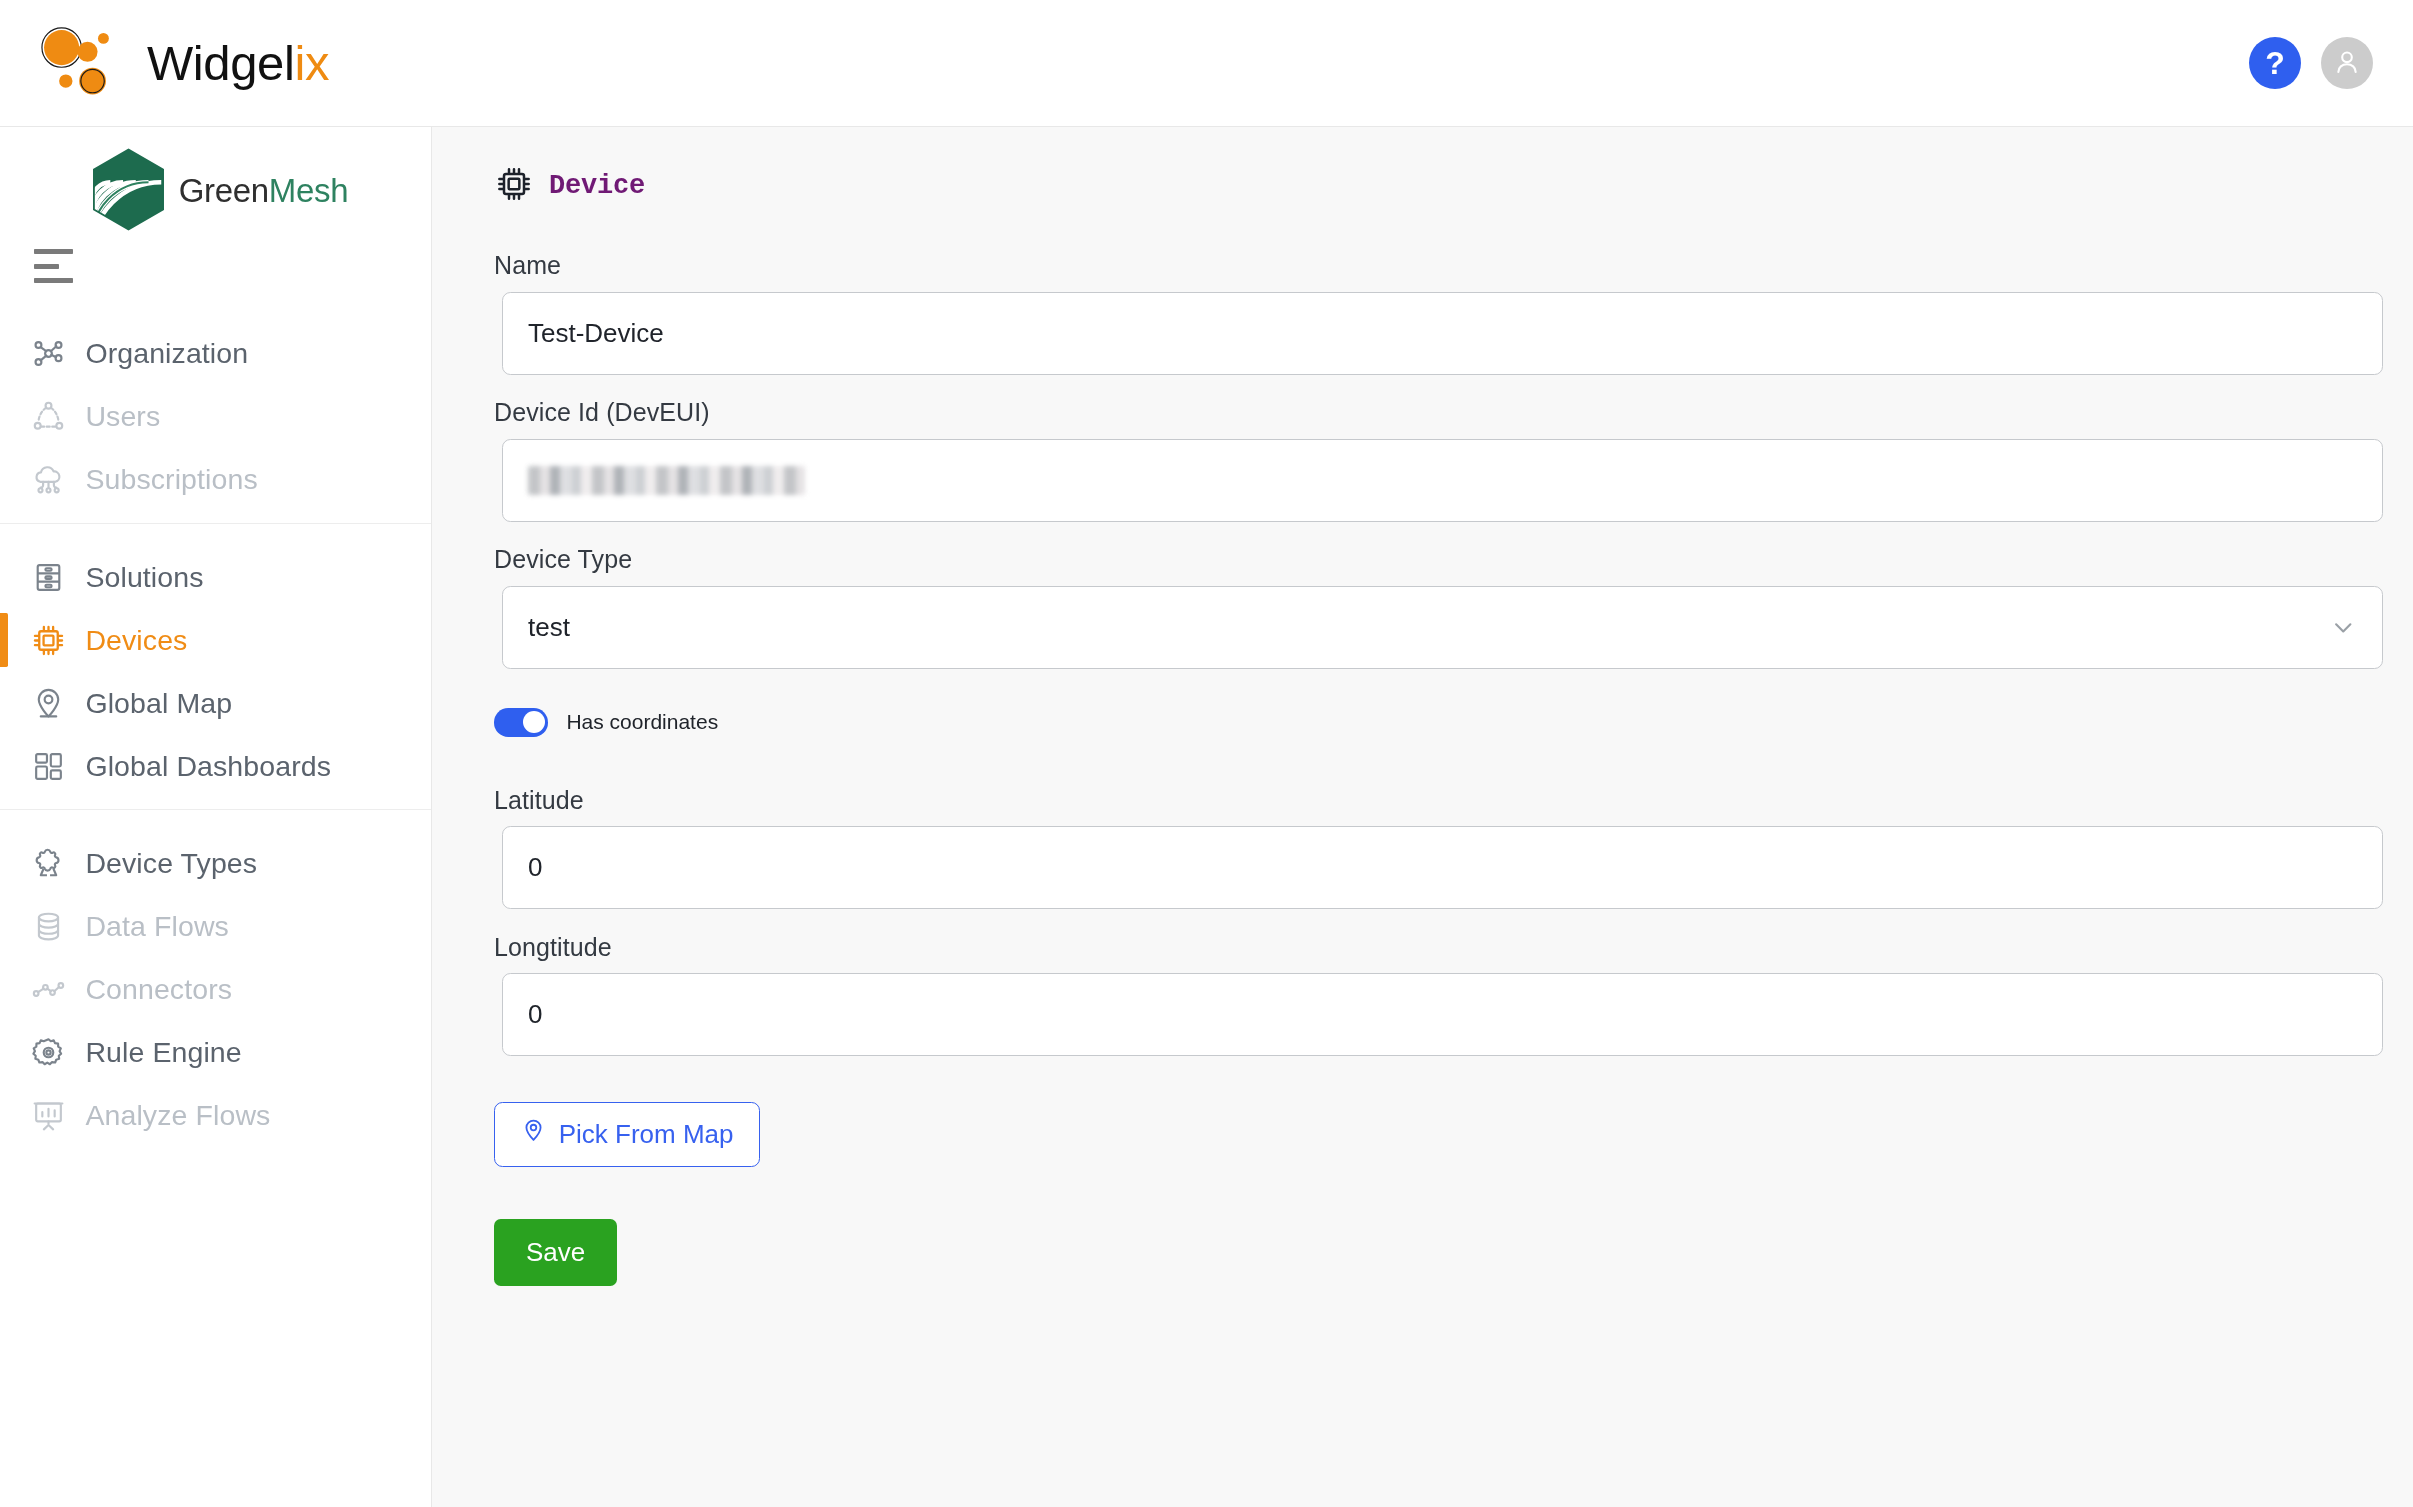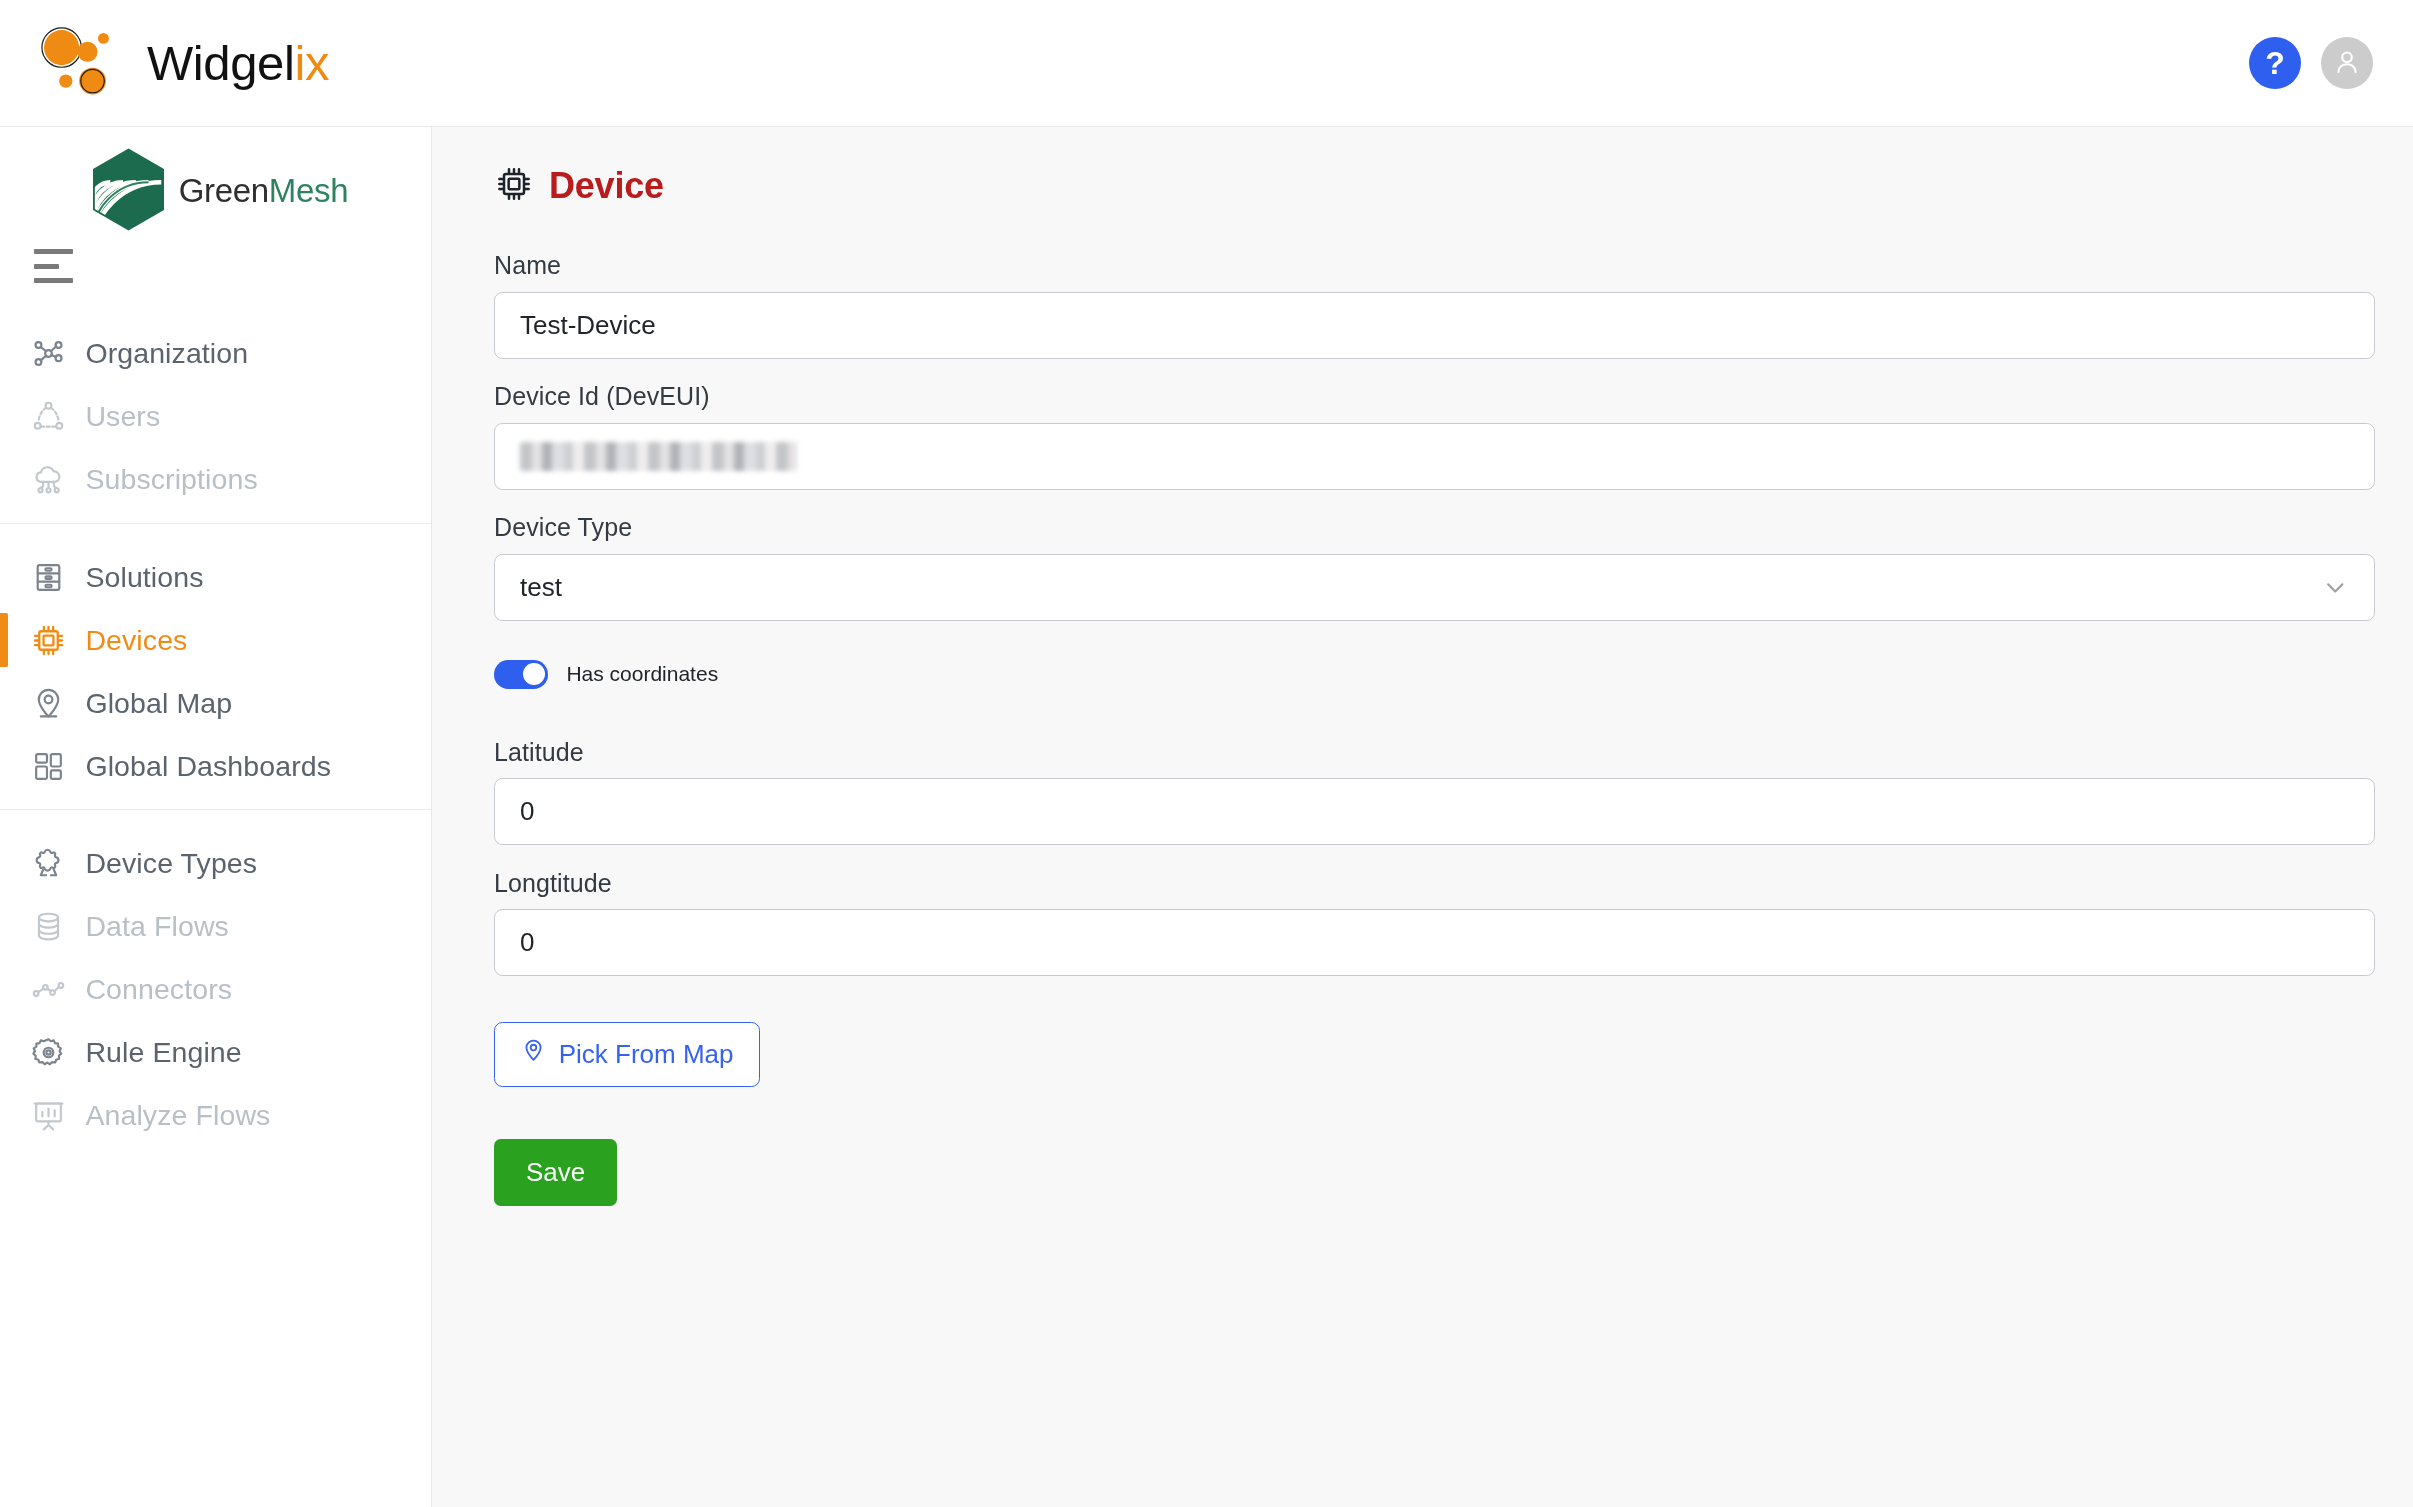--- a/index.html
+++ b/index.html
@@ -101,36 +101,36 @@
   
   .main {
     flex: 1; background: #f8f8f8;
     padding: 37px 0 0 0; overflow: hidden;
   }
   .page-head {
     display: flex; align-items: center; gap: 15px;
     padding-left: 62px; margin-bottom: 44px;
   }
   .page-head svg { width: 40px; height: 40px; flex: none; }
-  .page-title { font-size: 36px; font-weight: 700; color: #b91c1c; letter-spacing: -0.2px; }
+  .page-title { font-size: 27px; font-weight: 700; color: #701a75; letter-spacing: -0.2px; font-family: Liberation Mono, monospace; }
 
   .form { padding: 0 62px 0 62px; max-width: 2413px; }
   .field { margin-bottom: 23.5px; }
   .field-label {
     display: block; font-size: 25px; color: #343a42;
     margin-bottom: 11.7px; letter-spacing: 0.1px;
   }
   .control {
-    width: 1881px; height: 67px;
+    width: 1881px; height: 83px;
     background: #ffffff;
     border: 1.7px solid #c6c9cd;
     border-radius: 8.4px;
     display: flex; align-items: center;
     padding: 0 25px;
-    font-size: 26px; color: #20242b;
+    font-size: 26px; color: #20242b; margin-left: 8px;
   }
   .control.select { justify-content: space-between; cursor: pointer; }
   .control .chev { width: 28.5px; height: 28.5px; flex: none; }
 
   
   .redacted {
     height: 28.5px; width: 277px;
     border-radius: 2.5px;
     background:
       repeating-linear-gradient(90deg,

